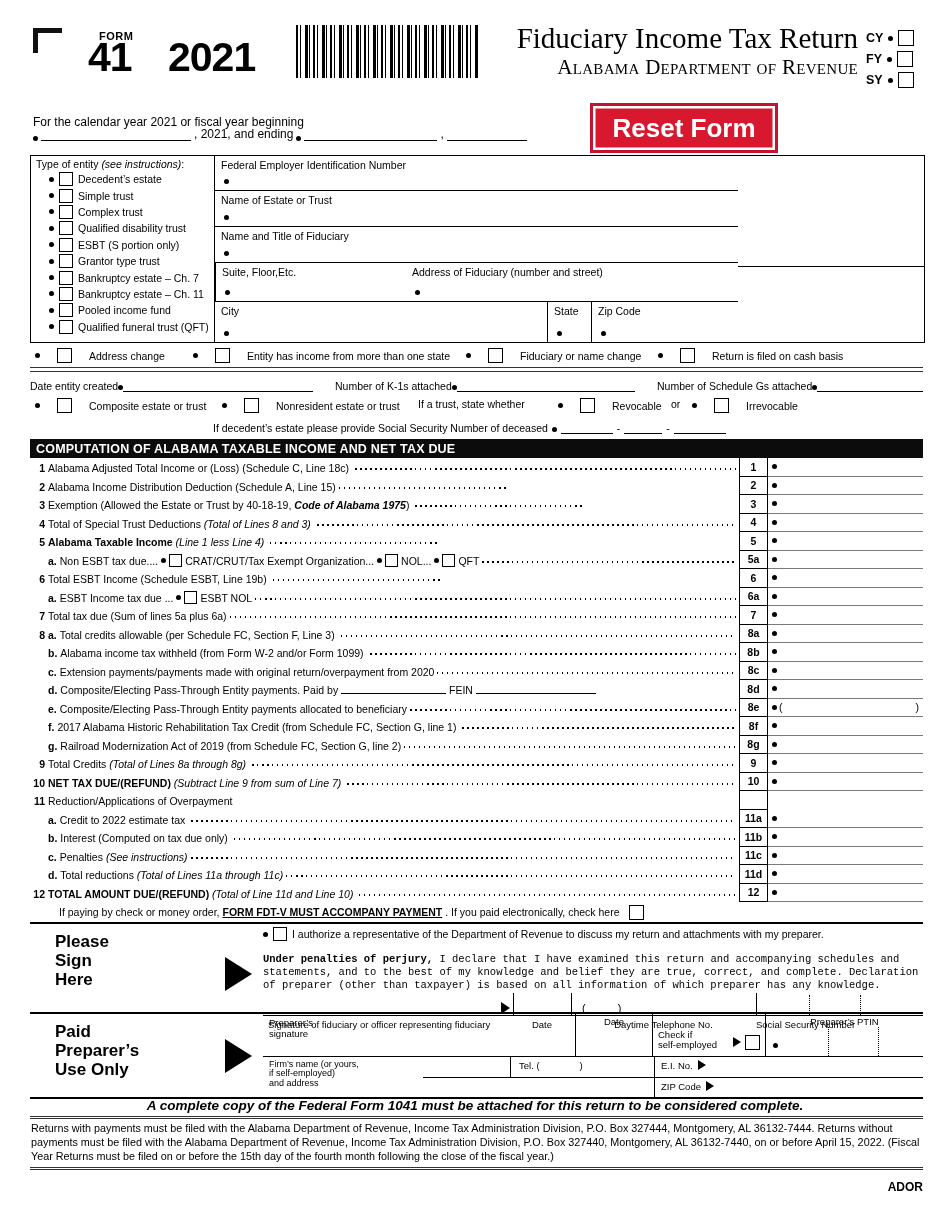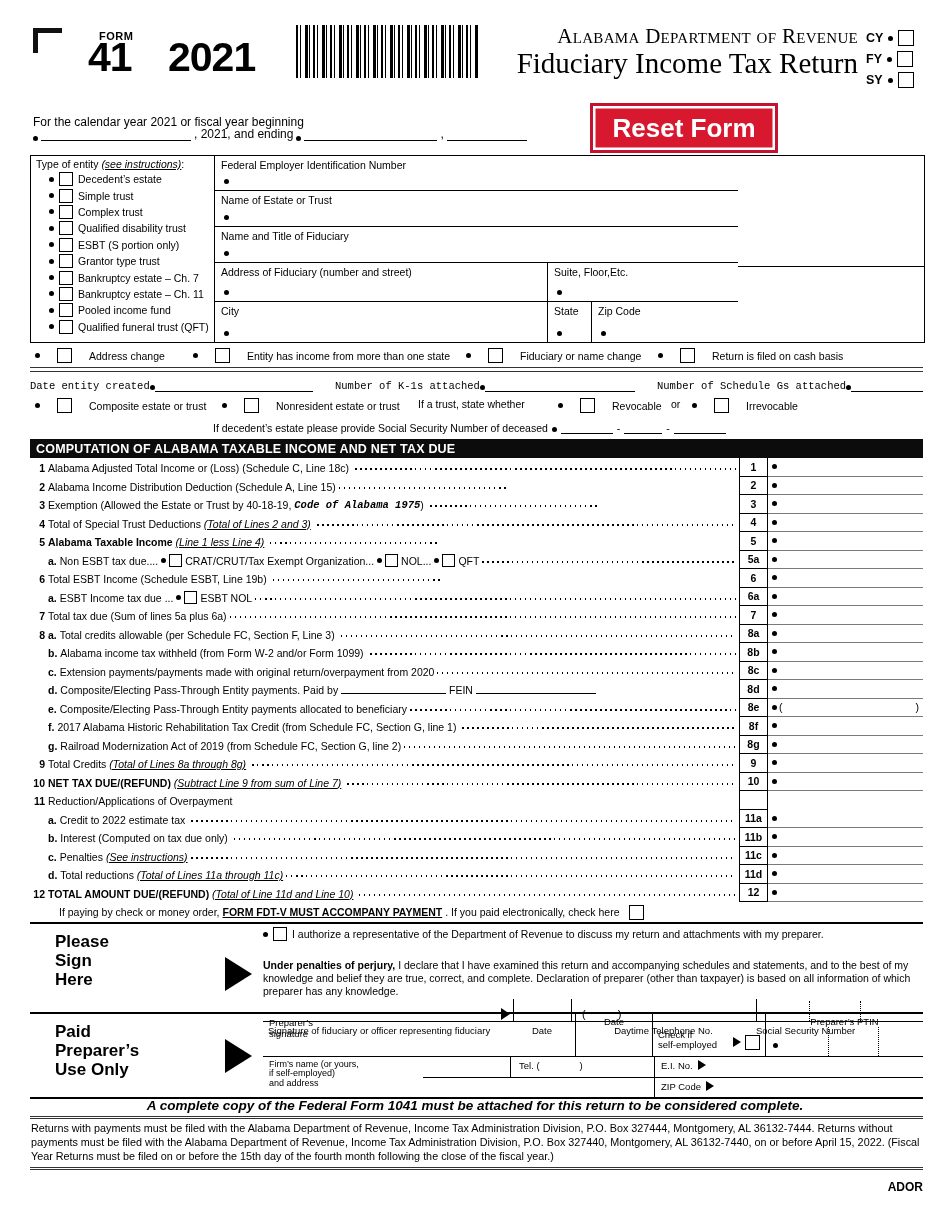--- a/index.html
+++ b/index.html
@@ -42,55 +42,55 @@
   #rt-cell{position:relative;}
   #rt-divider{height:110px;border-bottom:1px solid #000;}
   .rt-item{display:flex;align-items:center;gap:7px;height:22.5px;font-size:12.5px;}
   .rt-item .cbx{width:14px;height:14px;}
   
   #status-row{left:30px;top:346px;width:893px;height:20px;font-size:10.5px;}
   .st-item{position:absolute;top:2px;display:flex;align-items:center;gap:17px;}
   #rule1{left:30px;top:367px;width:893px;height:3px;border-top:1px solid #333;border-bottom:1px solid #333;}
   
   #info-row{left:30px;top:374px;width:893px;height:18px;display:flex;align-items:flex-end;font-size:10.5px;}
-  .ig{display:flex;align-items:flex-end;font-family:Liberation Mono, monospace;}
+  .ig{display:flex;align-items:flex-end;}
   .ig .line{border-bottom:1px solid #000;flex:1;height:1px;}
   
   #res-row{left:30px;top:396px;width:893px;height:18px;font-size:10.5px;}
   
   #ssn-row{left:30px;top:417px;width:893px;height:17px;padding-left:183px;display:flex;align-items:flex-end;gap:4px;font-size:10.5px;box-sizing:border-box;}
   
   #comp-header{left:30px;top:439px;width:893px;height:19px;background:#0c0c0c;color:#fff;font-weight:bold;font-size:12.5px;display:flex;align-items:center;padding-left:6px;box-sizing:border-box;letter-spacing:.2px;}
   #comp-rows{left:30px;top:458px;width:893px;}
   .crow{display:flex;height:18.5px;font-size:10.5px;}
   .ctext{flex:1;display:flex;align-items:flex-end;padding-bottom:2.5px;min-width:0;overflow:hidden;}
   .ctext span{white-space:pre;}
   .lnum{width:15px;text-align:right;font-weight:bold;flex:none;margin-right:3px;}
   .lsub{font-weight:bold;flex:none;margin-right:3px;}
-  .b{font-weight:bold;} .i{font-style:italic;text-decoration:underline;} .bi{font-weight:bold;font-style:italic;font-family:Liberation Mono, monospace;}
+  .b{font-weight:bold;} .i{font-style:italic;} .bi{font-weight:bold;font-style:italic;}
   .leader{align-self:flex-end;margin:0 3px 4px 3px;height:2px;background-image:repeating-linear-gradient(90deg,#000 0 1.5px,transparent 1.5px 5px);flex:none;}
   .leader.full{flex:1;}
   .leader.short{width:170px;}
   .fill{flex:1;}
   .cbc{display:inline-flex;align-items:center;gap:3px;margin:0 3px;align-self:flex-end;}
   .bl-line{display:inline-block;border-bottom:1px solid #000;height:10px;align-self:flex-end;margin-bottom:2px;flex:none;}
   .nbx{width:29px;flex:none;border-left:1.4px solid #000;border-right:1.4px solid #000;border-bottom:1px solid #000;box-sizing:border-box;font-weight:bold;display:flex;align-items:center;justify-content:center;}
   .amt{width:155px;flex:none;border-bottom:1px solid #7a7a7a;display:flex;align-items:center;padding:0 4px;gap:2px;box-sizing:border-box;}
   .amt.noline{border-bottom:none;}
   .amt .pc{margin-left:auto;}
   #fdtv-row{left:30px;top:903px;width:893px;height:18px;display:flex;align-items:center;padding-left:29px;font-size:10.5px;gap:3px;box-sizing:border-box;}
   #fdtv-row .ubold{font-weight:bold;text-decoration:underline;}
   
   #sign-sec{left:30px;top:922px;width:893px;height:88px;border-top:2.5px solid #000;border-bottom:2px solid #000;box-sizing:content-box;}
   .big-label{position:absolute;left:25px;font-size:17px;font-weight:bold;line-height:19px;}
   .big-tri{position:absolute;width:0;height:0;border-left:27px solid #000;border-top:17px solid transparent;border-bottom:17px solid transparent;}
   #sign-content{position:absolute;left:233px;top:3px;right:0;}
   #auth-row{display:flex;align-items:center;gap:5px;font-size:10.5px;height:14px;}
   #auth-row .cbx{width:12px;height:12px;}
-  #perjury{font-size:10.5px;line-height:13px;margin-top:18px;}
+  #perjury{font-size:10.5px;line-height:13px;margin-top:12px;font-family:Liberation Mono, monospace;}
   #sigrow{display:flex;height:23px;margin-top:1px;}
   #sigrow>div{border-bottom:1.2px solid #000;box-sizing:border-box;}
   #sig-cell{flex:1;display:flex;align-items:flex-end;justify-content:flex-end;padding:0 3px 1px 0;}
   .tri-sm{width:0;height:0;border-left:9px solid #000;border-top:6px solid transparent;border-bottom:6px solid transparent;}
   #date-cell{width:58px;border-left:1px solid #000;}
   #phone-cell{width:185px;border-left:1px solid #000;display:flex;align-items:flex-end;padding:0 0 1px 10px;gap:32px;font-size:11px;}
   #ssn-cell{width:167px;border-left:1px solid #000;position:relative;}
   .dotv{position:absolute;top:2px;bottom:0;border-left:1.6px dotted #000;}
   #slabels{display:flex;font-size:9.5px;height:16px;align-items:center;}
   #slabels .l1{flex:1;padding-left:5px;}
@@ -124,22 +124,22 @@
 <body>
 
 <div id="page">
 
   <div class="abs" id="corner"></div>
   <div class="abs" id="form-word">FORM</div>
   <div class="abs" id="form-num">41</div>
   <div class="abs" id="year">2021</div>
   <div class="abs" id="barcode"></div>
   <div class="abs" id="agency-block">
+    <div id="form-title">Fiduciary Income Tax Return</div>
     <div id="agency-line">Alabama Department of Revenue</div>
-    <div id="form-title">Fiduciary Income Tax Return</div>
   </div>
   <div class="abs" id="cfs">
       <div class="cfs-row">
         <span>CY</span>
         <span class="blt"></span>
         <span class="cbx"></span>
       </div>
       <div class="cfs-row">
         <span>FY</span>
         <span class="blt"></span>
@@ -226,26 +226,26 @@
       </div>
       <div class="frow">
         <div class="flabel">Name of Estate or Trust</div>
         <span class="blt fdot"></span>
       </div>
       <div class="frow">
         <div class="flabel">Name and Title of Fiduciary</div>
         <span class="blt fdot"></span>
       </div>
       <div class="frow split">
+        <div class="sub-cell grow bl">
+          <div class="flabel">Suite, Floor,Etc.</div>
+          <span class="blt fdot"></span>
+        </div>
         <div class="sub-cell" style="width:332px">
           <div class="flabel">Address of Fiduciary (number and street)</div>
-          <span class="blt fdot"></span>
-        </div>
-        <div class="sub-cell grow bl">
-          <div class="flabel">Suite, Floor,Etc.</div>
           <span class="blt fdot"></span>
         </div>
       </div>
       <div class="frow split">
         <div class="sub-cell" style="width:332px">
           <div class="flabel">City</div>
           <span class="blt fdot"></span>
         </div>
         <div class="sub-cell bl" style="width:43px">
           <div class="flabel">State</div>
@@ -379,21 +379,21 @@
         </div>
         <div class="nbx">3</div>
         <div class="amt">
           <span class="blt"></span>
         </div>
       </div>
       <div class="crow">
         <div class="ctext">
           <span class="lnum">4</span>
           <span>Total of Special Trust Deductions </span>
-          <span class="i">(Total of Lines 2 and 3)</span>
+          <span class="i">(Total of Lines 8 and 3)</span>
           <span> </span>
           <span class="leader full"></span>
         </div>
         <div class="nbx">4</div>
         <div class="amt">
           <span class="blt"></span>
         </div>
       </div>
       <div class="crow">
         <div class="ctext">

